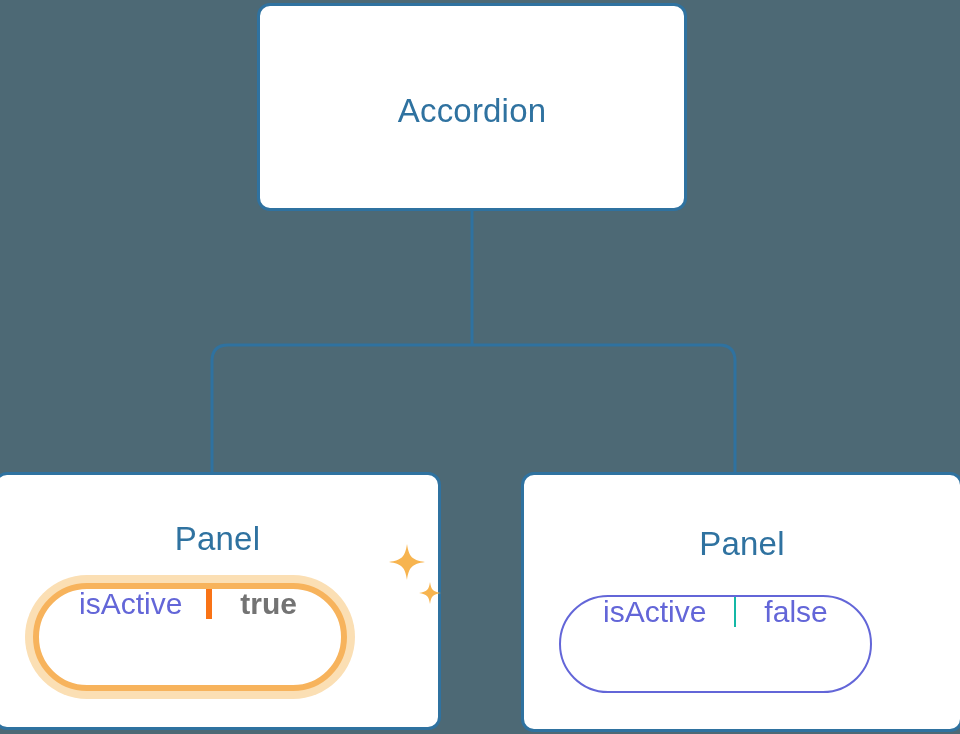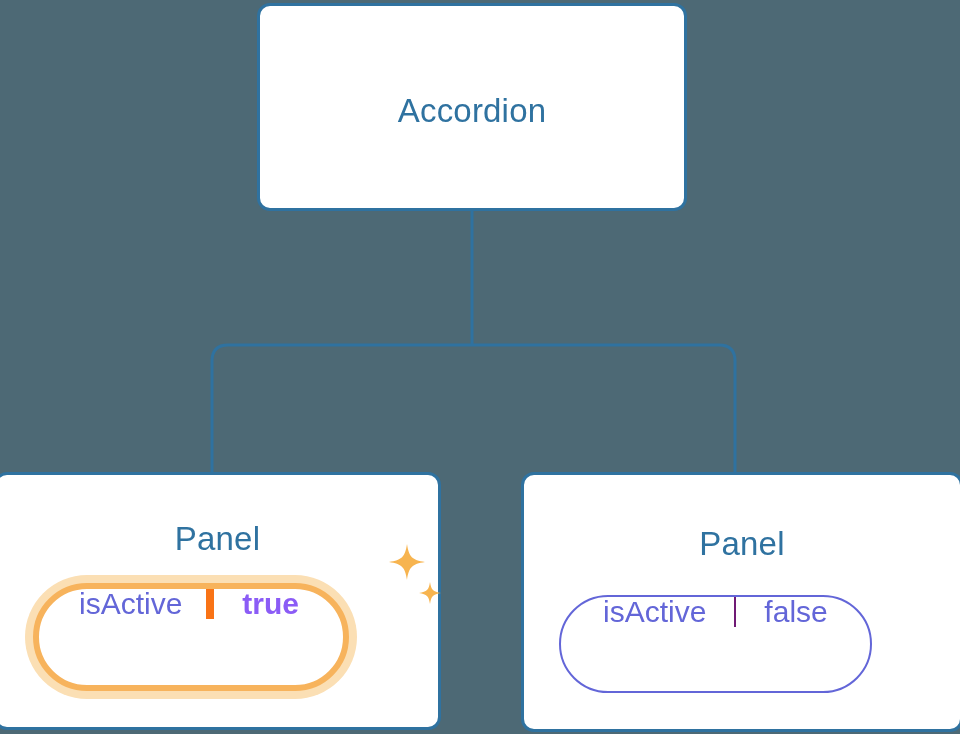--- a/index.html
+++ b/index.html
@@ -118,40 +118,40 @@
   .pill.plain .pill-key,
   .pill.plain .pill-val {
     color: #6366d8;
     font-weight: 400;
   }
   .pill.plain .pill-key {
     padding: 0 28px 0 42px;
   }
   .pill.plain .pill-val {
     padding: 0 42px 0 28px;
-    border-left: 2px solid #701a75;
+    border-left: 2px solid #14b8a6;
   }
 
   
   .pill.highlight {
     border: 6px solid #f7b35c;
     border-radius: 100px;
     height: 108px;
     box-shadow: 0 0 0 8px #fbdfb4;
   }
   .pill.highlight .pill-key {
     color: #6366d8;
     font-weight: 400;
     padding: 0 24px 0 40px;
   }
   .pill.highlight .pill-val {
-    color: #8b5cf6;
+    color: #737373;
     font-weight: 700;
     padding: 0 44px 0 28px;
-    border-left: 8px solid #f97316;
+    border-left: 6px solid #f97316;
   }
 
   .pill-key, .pill-val {
     display: flex;
     align-items: center;
     font-size: 30px;
     white-space: nowrap;
     line-height: 1;
   }
 

